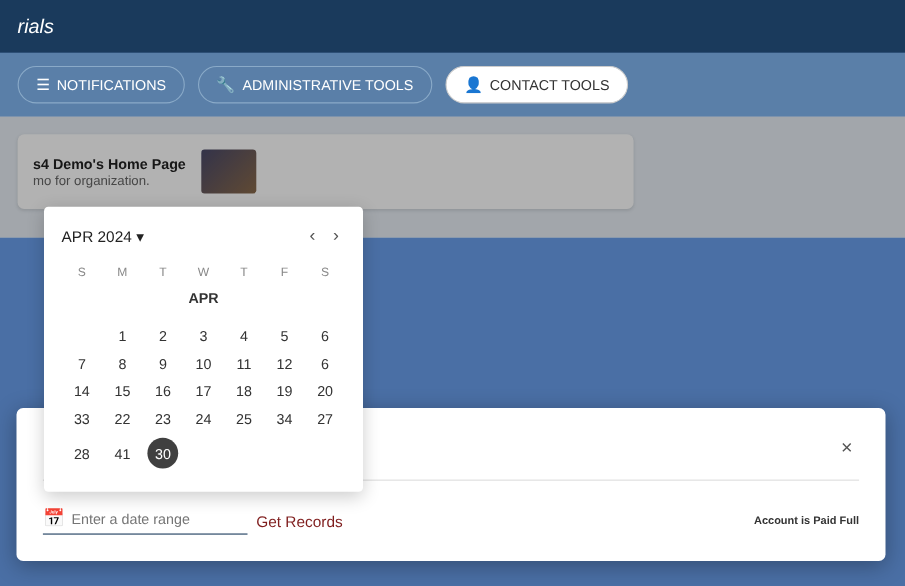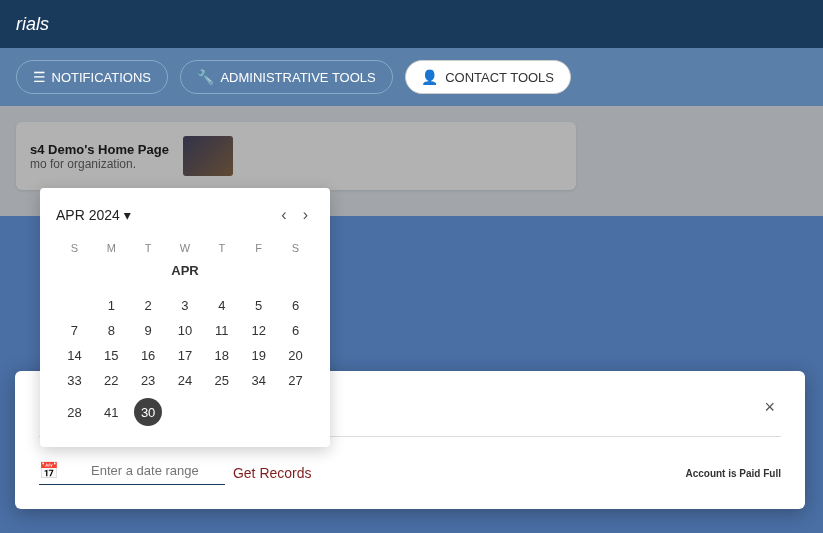--- a/index.html
+++ b/index.html
@@ -155,21 +155,20 @@
       border-bottom: 1.5px solid #1a3a5c;
       padding-bottom: 4px;
     }
     .date-input-wrap input {
       border: none;
       outline: none;
       font-size: 13px;
       color: #999;
       width: 160px;
       background: transparent;
-      text-align: center;
     }
     .date-calendar-icon {
       color: #1a3a5c;
       font-size: 16px;
     }
     .get-records-btn {
       background: none;
       border: none;
       font-size: 14px;
       color: #7f1d1d;

